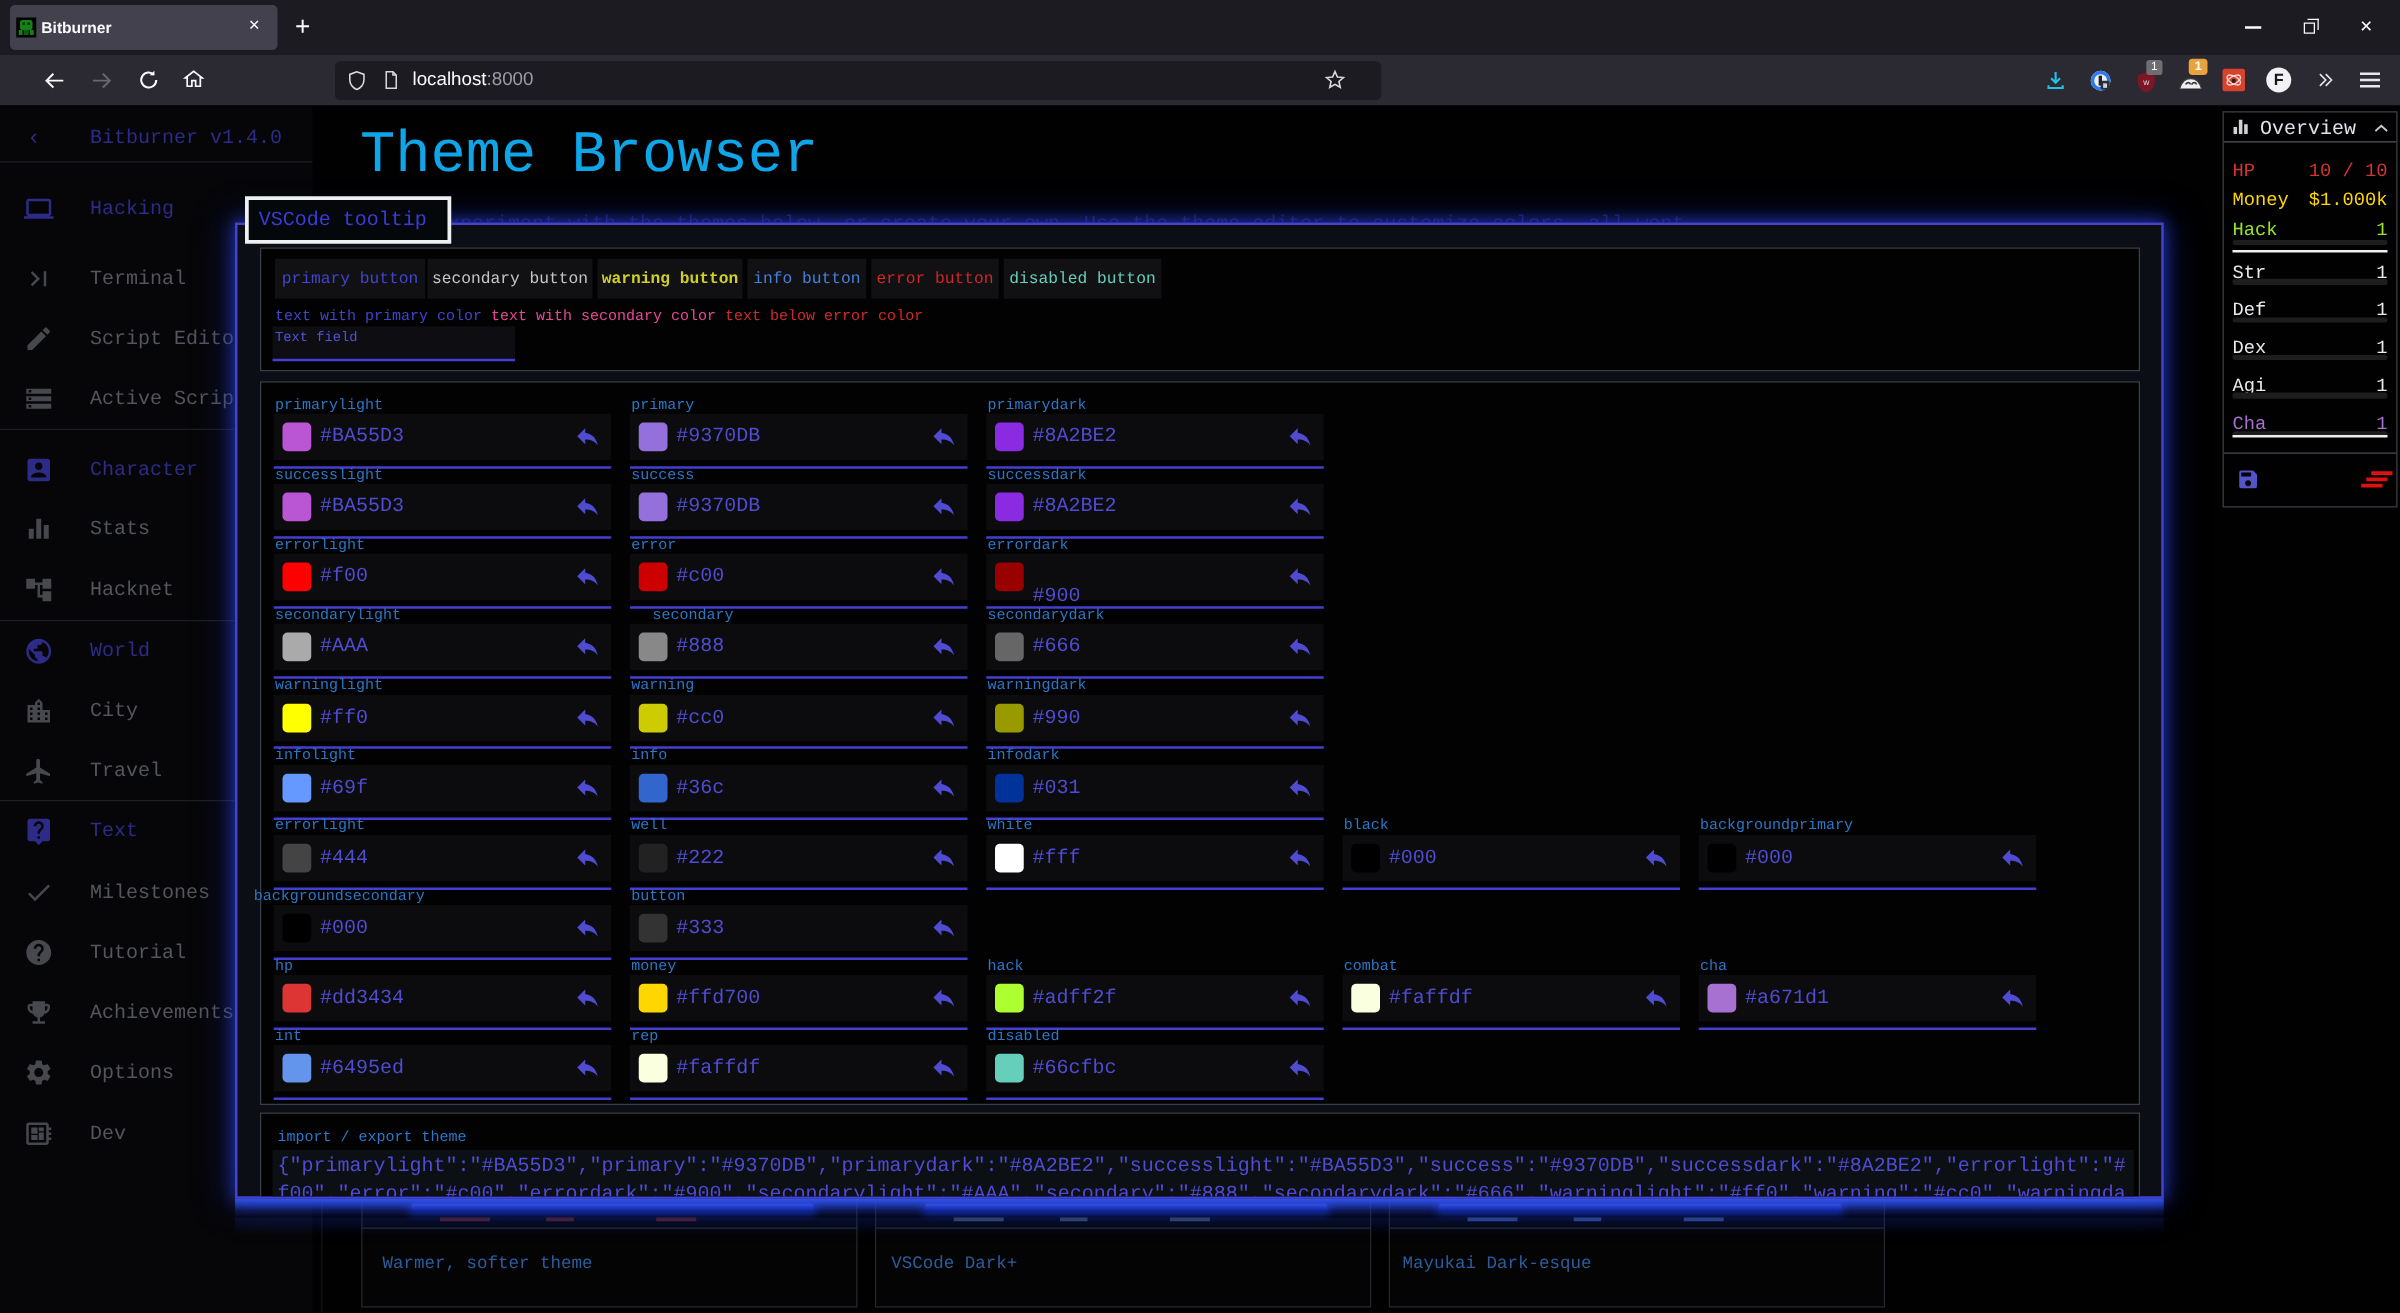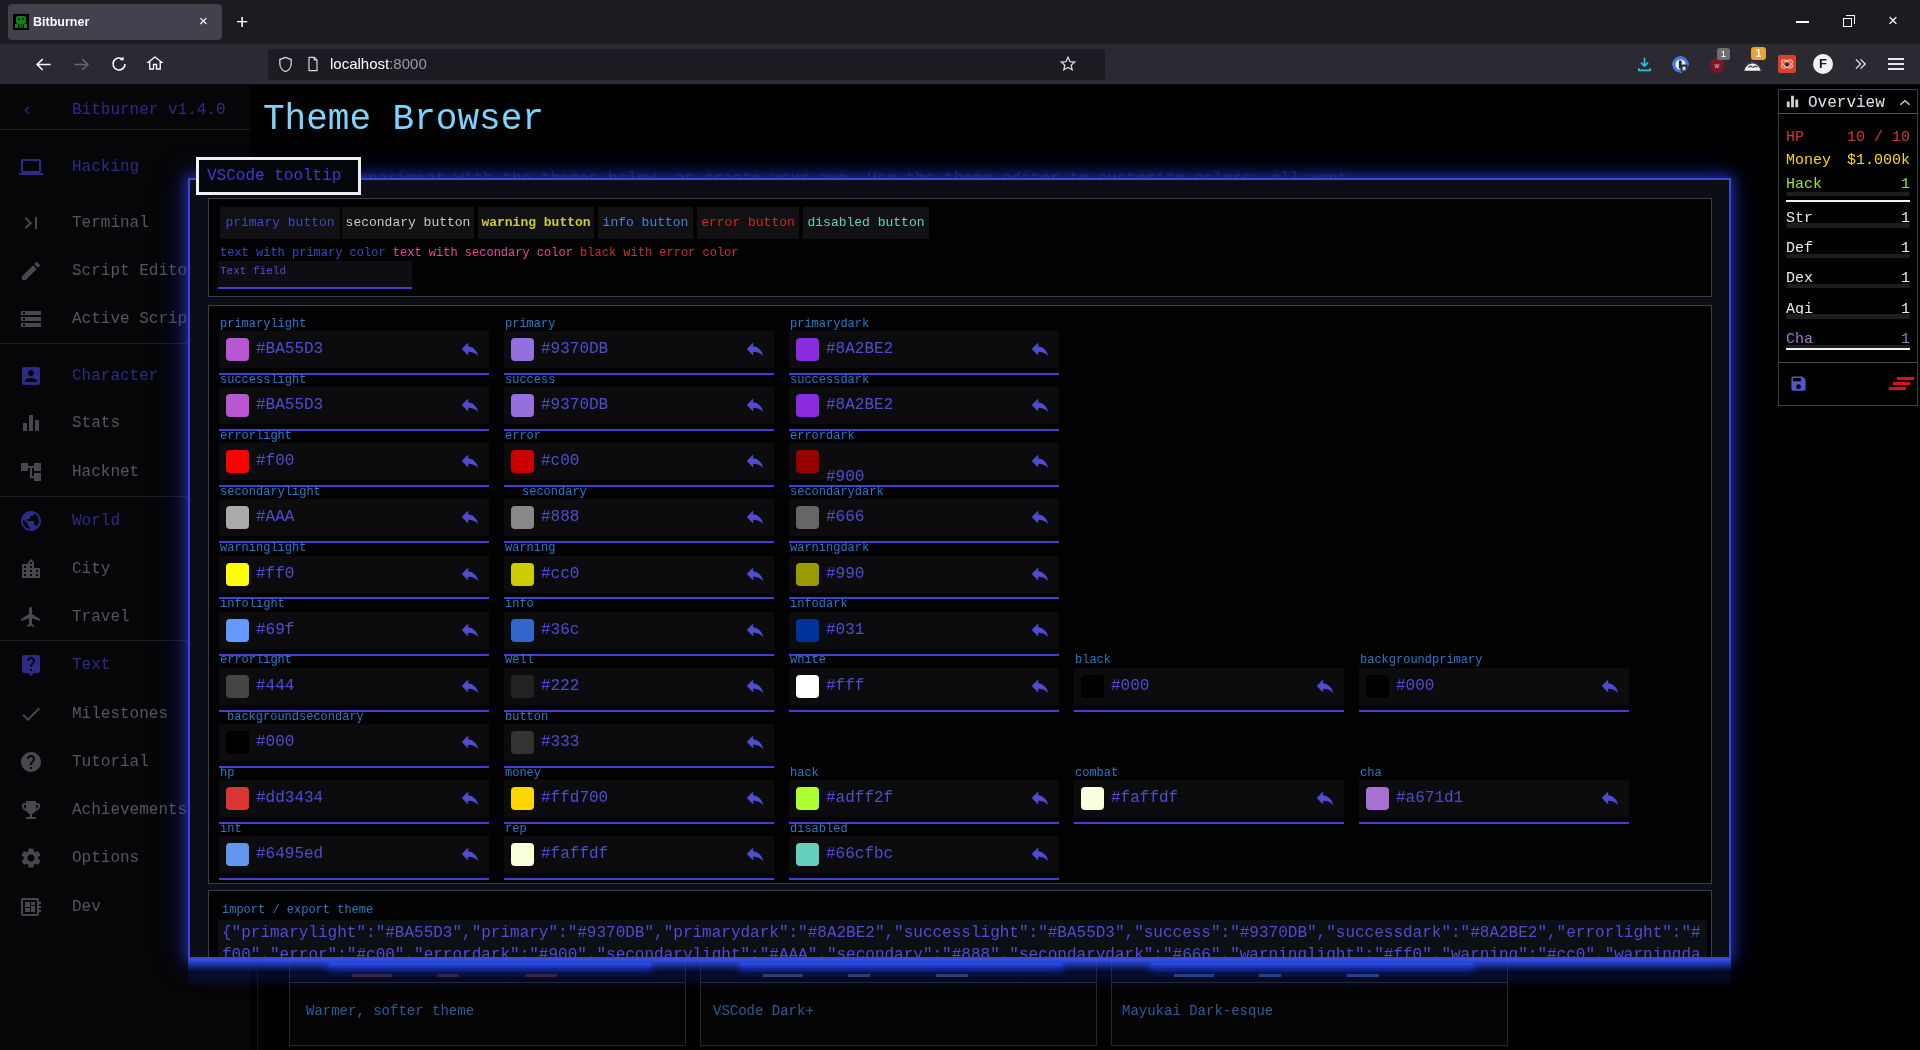--- a/index.html
+++ b/index.html
@@ -155,21 +155,21 @@
   </svg>
 <div class="a mono sbitem sbgray" style="left:72px;top:801.3px">Achievements</div>
 <svg class="a" width="24" height="24" viewBox="0 0 24 24" style="left:19px;top:846.0px">
     <path d="M19.14 12.94c.04-.3.06-.61.06-.94 0-.32-.02-.64-.07-.94l2.03-1.58c.18-.14.23-.41.12-.61l-1.92-3.32c-.12-.22-.37-.29-.59-.22l-2.39.96c-.5-.38-1.03-.7-1.62-.94l-.36-2.54c-.04-.24-.24-.41-.48-.41h-3.84c-.24 0-.43.17-.47.41l-.36 2.54c-.59.24-1.13.57-1.62.94l-2.39-.96c-.22-.08-.47 0-.59.22L2.74 8.87c-.12.21-.08.47.12.61l2.03 1.58c-.05.3-.09.63-.09.94s.02.64.07.94l-2.03 1.58c-.18.14-.23.41-.12.61l1.92 3.32c.12.22.37.29.59.22l2.39-.96c.5.38 1.03.7 1.62.94l.36 2.54c.05.24.24.41.48.41h3.84c.24 0 .44-.17.47-.41l.36-2.54c.59-.24 1.13-.56 1.62-.94l2.39.96c.22.08.47 0 .59-.22l1.92-3.32c.12-.22.07-.47-.12-.61l-2.01-1.58zM12 15.6c-1.98 0-3.6-1.62-3.6-3.6s1.62-3.6 3.6-3.6 3.6 1.62 3.6 3.6-1.62 3.6-3.6 3.6z" fill="#46484d"></path>
   </svg>
 <div class="a mono sbitem sbgray" style="left:72px;top:849.0px">Options</div>
 <svg class="a" width="24" height="24" viewBox="0 0 24 24" style="left:19px;top:894.6px">
     <path d="M22 9V7h-2V5c0-1.1-.9-2-2-2H4c-1.1 0-2 .9-2 2v14c0 1.1.9 2 2 2h14c1.1 0 2-.9 2-2v-2h2v-2h-2v-2h2v-2h-2V9h2zm-4 10H4V5h14v14zM6 13h5v4H6zm6-6h4v3h-4zM6 7h5v5H6zm6 4h4v6h-4z" fill="#46484d"></path>
   </svg>
 <div class="a mono sbitem sbgray" style="left:72px;top:897.6px">Dev</div>
-<div class="a mono" style="left:263px;top:99px;font-size:36px;color:#7dd3fc;white-space:pre">Theme Browser</div>
+<div class="a mono" style="left:288px;top:99px;font-size:47px;color:#0ea5e9;white-space:pre">Theme Browser</div>
 <div class="a mono" style="left:272px;top:170px;font-size:16px;color:#1b1b52;white-space:pre">You can experiment with the themes below, or create your own. Use the theme editor to customize colors, all went</div>
 <div class="a" style="left:289px;top:958px;width:397px;height:88px;background:#040405;border:1px solid #23272e"></div>
 <div class="a" style="left:289px;top:982px;width:397px;height:1px;background:#272b32"></div>
 <div class="a" style="left:329px;top:963px;width:322px;height:6px;background:linear-gradient(#5a6ae0,#1535c0 45%,#0a1870);box-shadow:0 0 7px 2px #1030b0;border-radius:2px"></div>
 <div class="a" style="left:352px;top:974px;width:40px;height:3px;background:#571f1c"></div>
 <div class="a" style="left:437px;top:974px;width:22px;height:3px;background:#571f1c"></div>
 <div class="a" style="left:525px;top:974px;width:32px;height:3px;background:#571f1c"></div>
 <div class="a mono" style="left:306px;top:1003px;font-size:14px;color:#2d5c9c;white-space:pre">Warmer, softer theme</div>
 <div class="a" style="left:700px;top:958px;width:397px;height:88px;background:#040405;border:1px solid #23272e"></div>
 <div class="a" style="left:700px;top:982px;width:397px;height:1px;background:#272b32"></div>
@@ -227,21 +227,21 @@
 <div class="a" style="left:1893px;top:382px;width:17px;height:2.6px;background:#e01010"></div>
 <div class="a" style="left:1889px;top:387px;width:17px;height:2.6px;background:#e01010"></div>
 <div class="a" style="left:188px;top:178px;width:1543px;height:781px;background:#0b0f15;border:2px solid #4542d2;box-shadow:0 0 12px 2px rgba(40,64,220,0.7),0 0 28px 4px rgba(25,45,170,0.4);overflow:hidden">
 <div class="a" style="left:18px;top:18px;width:1504px;height:99px;background:#020203;border:1px solid #3a3f46"></div>
 <div class="a mono" style="left:30px;top:27px;width:120px;height:32px;background:#111113;color:#4245cd;font-size:13px;line-height:32px;text-align:center;white-space:pre">primary button</div>
 <div class="a mono" style="left:152px;top:27px;width:132px;height:32px;background:#111113;color:#c6c6c6;font-size:13px;line-height:32px;text-align:center;white-space:pre">secondary button</div>
 <div class="a mono" style="left:288px;top:27px;width:116px;height:32px;background:#111113;color:#cfcf29;font-size:13px;line-height:32px;text-align:center;white-space:pre;font-weight:700">warning button</div>
 <div class="a mono" style="left:408px;top:27px;width:95px;height:32px;background:#111113;color:#4580dd;font-size:13px;line-height:32px;text-align:center;white-space:pre">info button</div>
 <div class="a mono" style="left:507px;top:27px;width:102px;height:32px;background:#111113;color:#d22727;font-size:13px;line-height:32px;text-align:center;white-space:pre">error button</div>
 <div class="a mono" style="left:613px;top:27px;width:126px;height:32px;background:#111113;color:#66cfbc;font-size:13px;line-height:32px;text-align:center;white-space:pre">disabled button</div>
-<div class="a mono" style="left:30px;top:66px;font-size:12px;white-space:pre"><span style="color:#4144cc">text with primary color</span> <span style="color:#ec4899">text with secondary color</span> <span style="color:#d22b2b">black with error color</span></div>
+<div class="a mono" style="left:30px;top:66px;font-size:12px;white-space:pre"><span style="color:#4144cc">text with primary color</span> <span style="color:#ec4899">text with secondary color</span> <span style="color:#d22b2b">text below error color</span></div>
 <div class="a" style="left:28px;top:81px;width:194px;height:26px;background:#0d0d12"></div>
 <div class="a mono" style="left:30px;top:85px;font-size:11px;color:#5053d6;white-space:pre">Text field</div>
 <div class="a uline" style="left:28px;top:107px;width:194px;height:2px"></div>
 <div class="a" style="left:18px;top:125px;width:1504px;height:579px;background:#020203;border:1px solid #3a3f46"></div>
 <div class="a lbl" style="left:30px;top:136.5px">primarylight</div>
 <div class="a rowbg" style="left:29px;top:151.0px;width:270px;height:37px"></div>
 <div class="a swatch" style="left:36px;top:158.0px;width:23px;height:23px;background:#BA55D3"></div>
 <div class="a hex" style="left:66px;top:160.0px">#BA55D3</div>
 <svg class="a" width="22" height="22" viewBox="0 0 24 24" style="left:269px;top:158.0px">
       <path d="M10 9V5l-7 7 7 7v-4.1c5 0 8.5 1.6 11 5.1-1-5-4-10-11-11z" fill="#4f4cd2"></path>
@@ -416,21 +416,21 @@
     </svg>
 <div class="a uline" style="left:884px;top:529.7px;width:270px;height:2px"></div>
 <div class="a lbl" style="left:1170px;top:473.4px">backgroundprimary</div>
 <div class="a rowbg" style="left:1169px;top:487.9px;width:270px;height:37px"></div>
 <div class="a swatch" style="left:1176px;top:494.9px;width:23px;height:23px;background:#000"></div>
 <div class="a hex" style="left:1206px;top:496.9px">#000</div>
 <svg class="a" width="22" height="22" viewBox="0 0 24 24" style="left:1409px;top:494.9px">
       <path d="M10 9V5l-7 7 7 7v-4.1c5 0 8.5 1.6 11 5.1-1-5-4-10-11-11z" fill="#4f4cd2"></path>
     </svg>
 <div class="a uline" style="left:1169px;top:529.7px;width:270px;height:2px"></div>
-<div class="a lbl" style="left:37px;top:529.5px">backgroundsecondary</div>
+<div class="a lbl" style="left:13px;top:529.5px">backgroundsecondary</div>
 <div class="a rowbg" style="left:29px;top:544.0px;width:270px;height:37px"></div>
 <div class="a swatch" style="left:36px;top:551.0px;width:23px;height:23px;background:#000"></div>
 <div class="a hex" style="left:66px;top:553.0px">#000</div>
 <svg class="a" width="22" height="22" viewBox="0 0 24 24" style="left:269px;top:551.0px">
       <path d="M10 9V5l-7 7 7 7v-4.1c5 0 8.5 1.6 11 5.1-1-5-4-10-11-11z" fill="#4f4cd2"></path>
     </svg>
 <div class="a uline" style="left:29px;top:585.9px;width:270px;height:2px"></div>
 <div class="a lbl" style="left:315px;top:529.5px">button</div>
 <div class="a rowbg" style="left:314px;top:544.0px;width:270px;height:37px"></div>
 <div class="a swatch" style="left:321px;top:551.0px;width:23px;height:23px;background:#333"></div>

